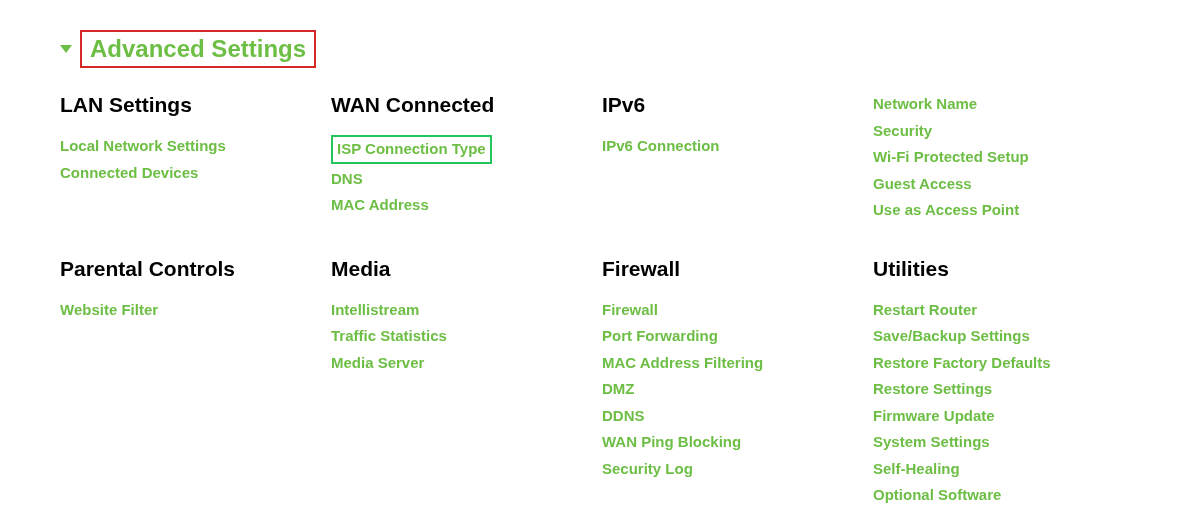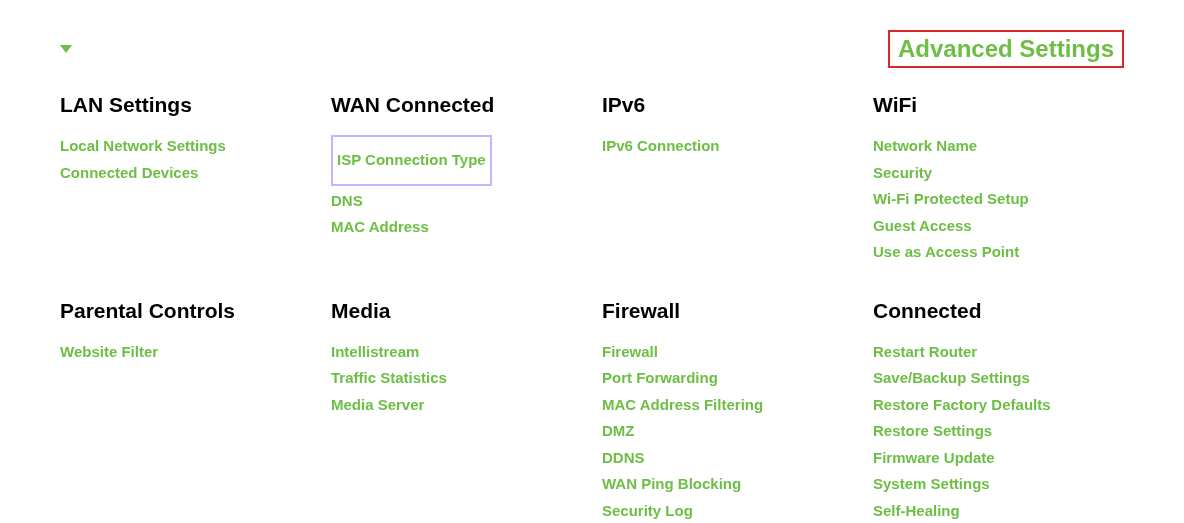--- a/index.html
+++ b/index.html
@@ -1,19 +1,18 @@
 <!DOCTYPE html>
 <html><head>
   <meta charset="utf-8">
   <style>
     * {
       box-sizing: border-box;
       margin: 0;
       padding: 0;
-      justify-content: space-between;
     }
     body {
       font-family: Arial, Helvetica, sans-serif;
       background: #fff;
       padding: 30px 60px;
       width: 1184px;
     }
     .section-header {
       display: flex;
       align-items: center;
@@ -56,22 +55,22 @@
     .link {
       color: #6dbe45;
       font-size: 15px;
       cursor: pointer;
       text-decoration: none;
       line-height: 1.5;
       display: inline-block;
       width: fit-content;
     }
     .link.highlighted {
-      border: 2px solid #c4b5fd;
-      padding: 12px 4px;
+      border: 2px solid #22c55e;
+      padding: 1px 4px;
     }
   </style>
 </head>
 <body>
 
 <div class="section-header">
   <div class="chevron"></div>
   <div class="section-title">Advanced Settings</div>
 </div>
 
@@ -95,21 +94,20 @@
   </div>
 
   <div>
     <div class="col-heading">IPv6</div>
     <div class="link-list">
       <a class="link">IPv6 Connection</a>
     </div>
   </div>
 
   <div>
-    <div class="col-heading">WiFi</div>
     <div class="link-list">
       <a class="link">Network Name</a>
       <a class="link">Security</a>
       <a class="link">Wi-Fi Protected Setup</a>
       <a class="link">Guest Access</a>
       <a class="link">Use as Access Point</a>
     </div>
   </div>
 
   <div>
@@ -135,21 +133,21 @@
       <a class="link">Port Forwarding</a>
       <a class="link">MAC Address Filtering</a>
       <a class="link">DMZ</a>
       <a class="link">DDNS</a>
       <a class="link">WAN Ping Blocking</a>
       <a class="link">Security Log</a>
     </div>
   </div>
 
   <div>
-    <div class="col-heading">Connected</div>
+    <div class="col-heading">Utilities</div>
     <div class="link-list">
       <a class="link">Restart Router</a>
       <a class="link">Save/Backup Settings</a>
       <a class="link">Restore Factory Defaults</a>
       <a class="link">Restore Settings</a>
       <a class="link">Firmware Update</a>
       <a class="link">System Settings</a>
       <a class="link">Self-Healing</a>
       <a class="link">Optional Software</a>
     </div>

